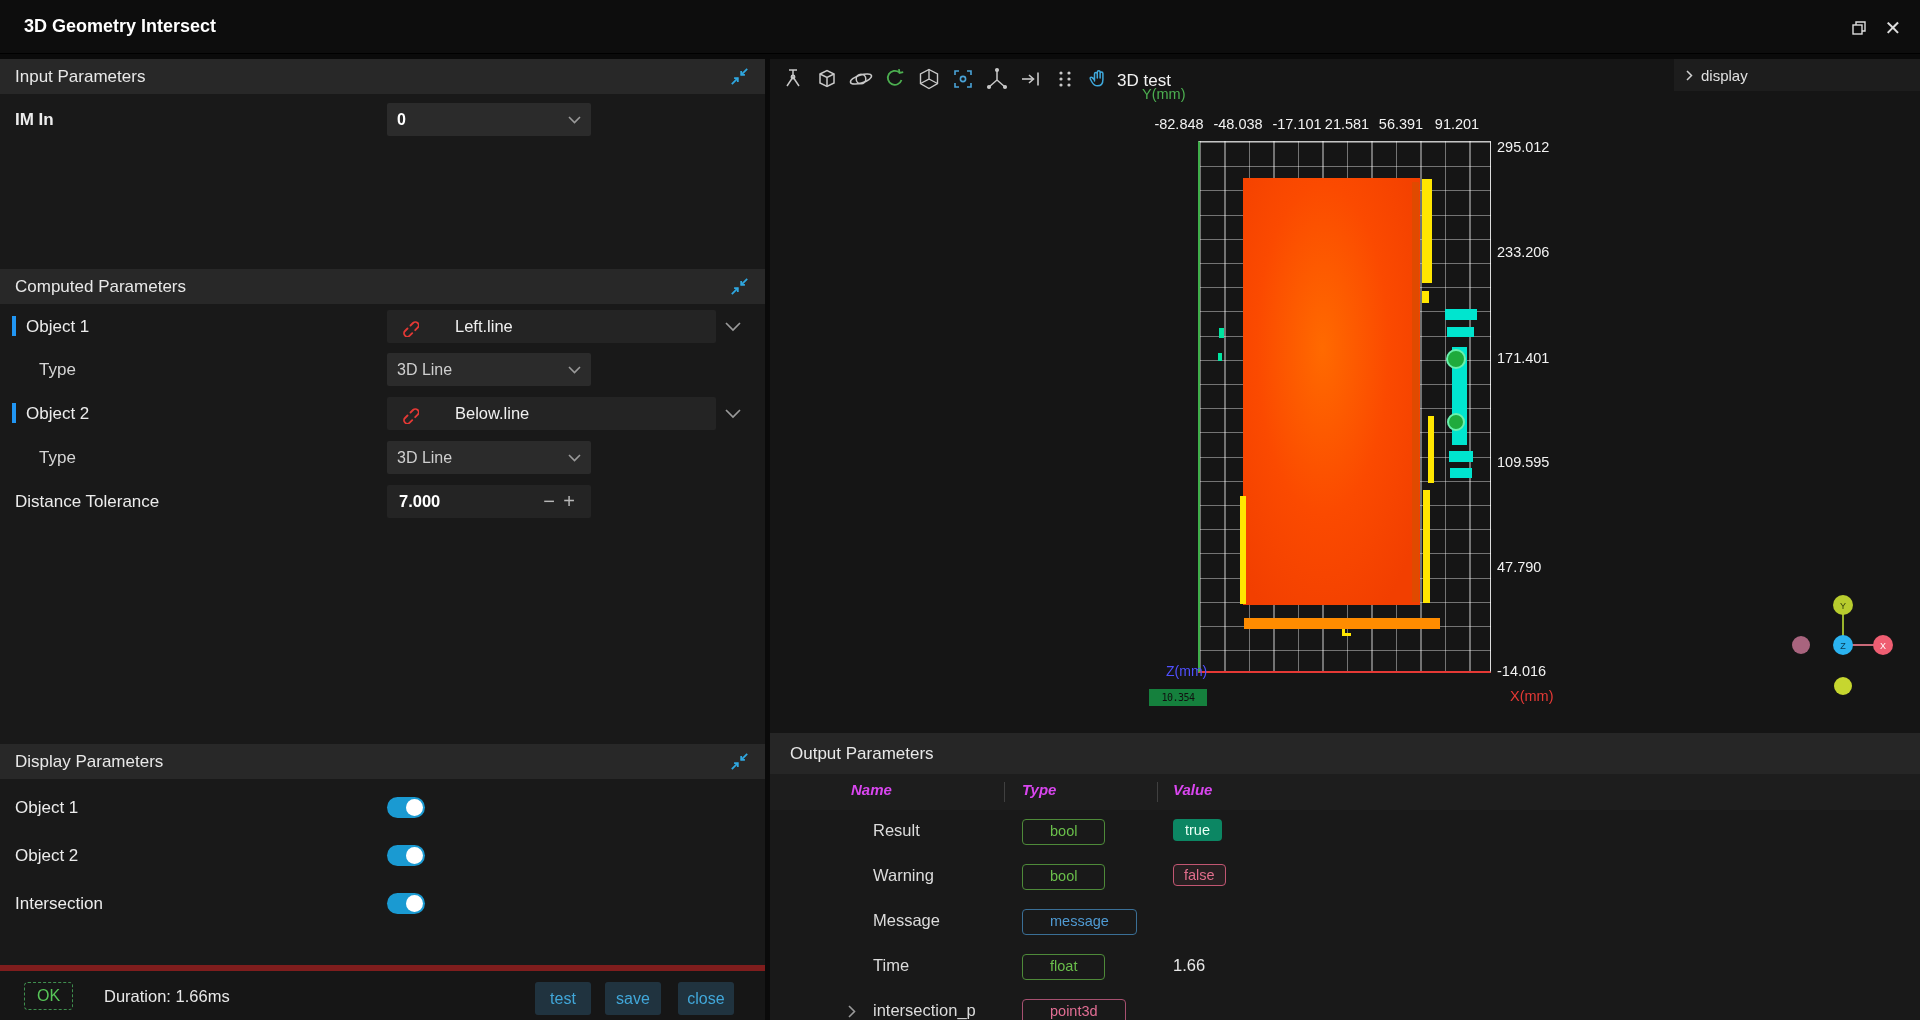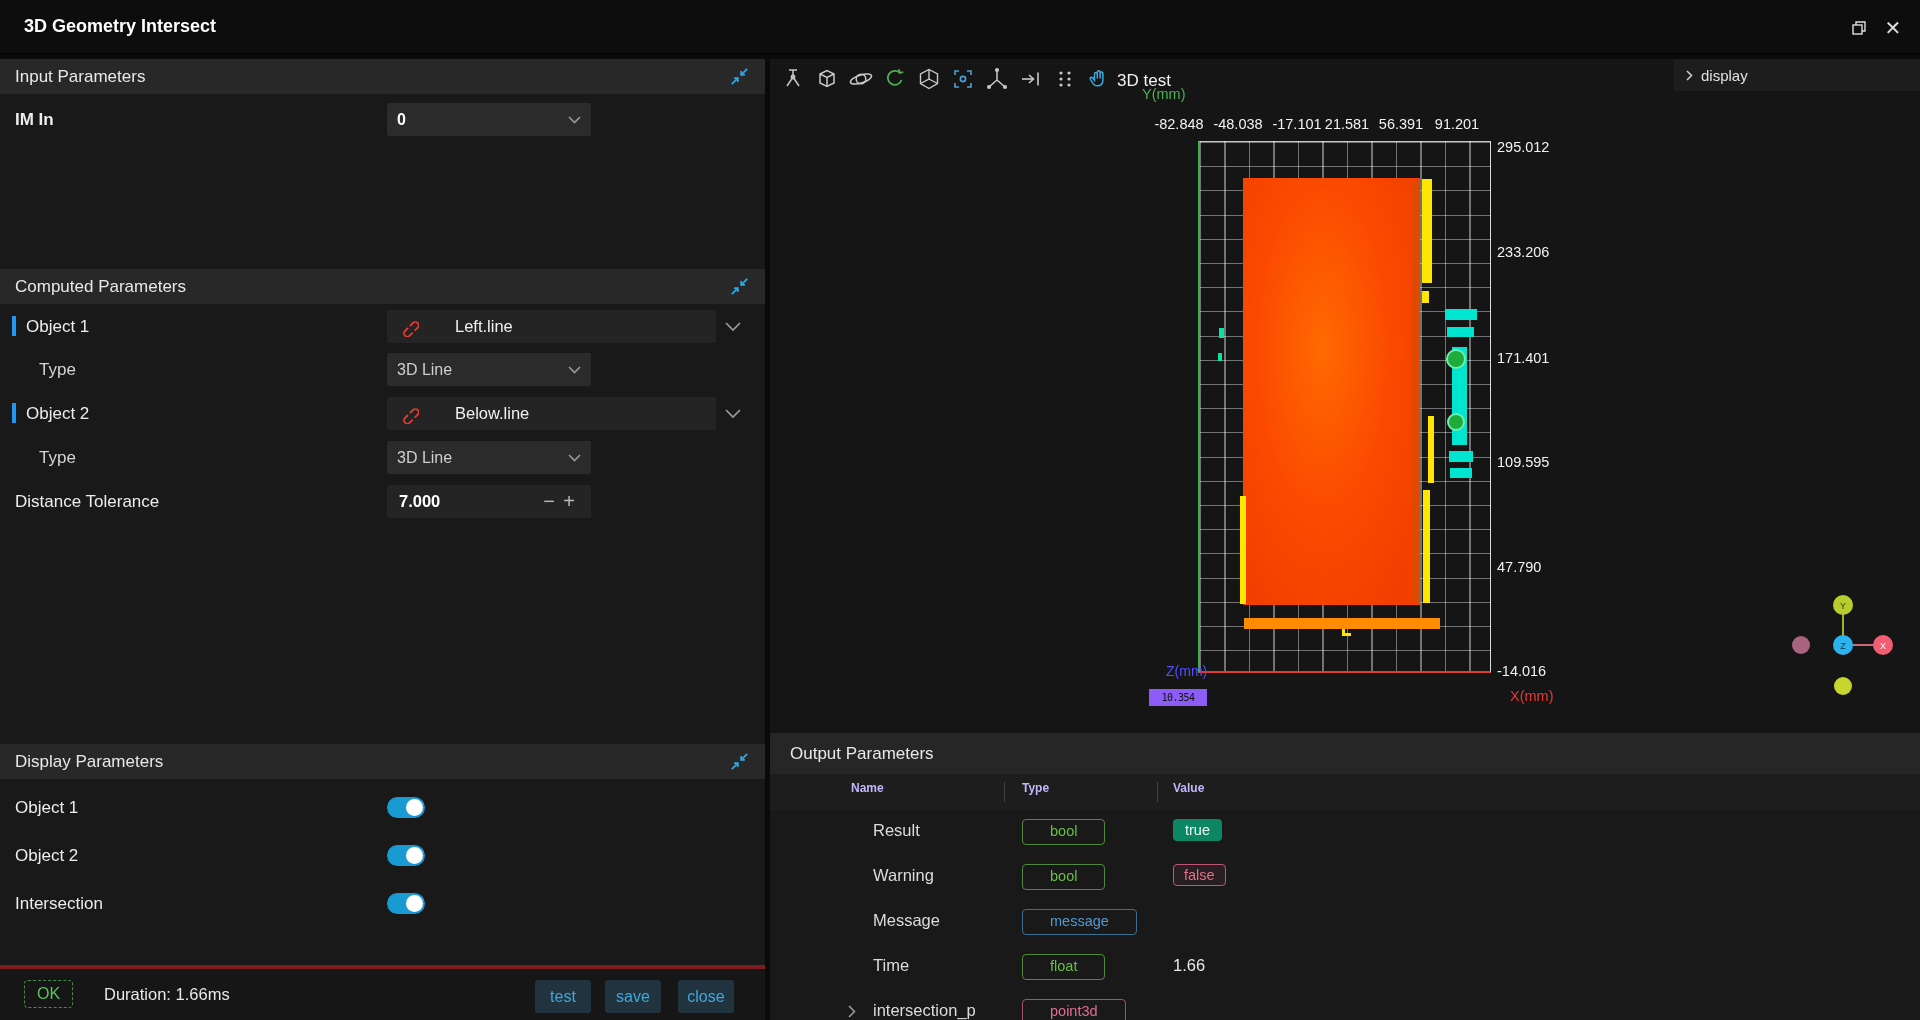--- a/index.html
+++ b/index.html
@@ -29,21 +29,21 @@
   .accentbar { position:absolute; width:4px; height:20px; background:#2196f3; }
 
   .numfield { position:absolute; height:33px; background:#242424; border-radius:2px; display:flex; align-items:center; padding:0 12px; }
   .numfield .num-text { font-size:16.5px; font-weight:700; color:#ffffff; flex:1; }
   .stepper { font-size:20px; color:#b8b8b8; width:20px; text-align:center; cursor:pointer; line-height:33px; }
 
   .toggle { position:absolute; width:38px; height:21px; border-radius:11px; background:#1a9ad2; cursor:pointer; }
   .toggle .knob { position:absolute; right:2px; top:2px; width:17px; height:17px; border-radius:50%; background:#ffffff; }
 
   
-  .statusbar { position:absolute; left:0; top:965px; width:765px; height:55px; background:#161616; border-top:4px solid #7f1d1d; }
+  .statusbar { position:absolute; left:0; top:965px; width:765px; height:55px; background:#161616; border-top:6px solid #7f1d1d; }
   .okbadge { position:absolute; left:24px; top:11px; padding:4px 12px; border:1px dashed #3f8f4f; border-radius:4px; color:#57c558; font-size:16px; }
   .duration { position:absolute; left:104px; top:16px; font-size:16.5px; color:#e8e8e8; }
   .sbtn { position:absolute; top:11px; width:56px; height:33px; background:#20333f; color:#41a7d9; font-size:16px; border:none; border-radius:3px; display:flex; align-items:center; justify-content:center; cursor:pointer; }
 
   
   .viewport { position:absolute; left:770px; top:59px; width:1150px; height:674px; background:#151515; overflow:hidden; }
   .toolbar { position:absolute; left:9px; top:6px; display:flex; gap:7px; align-items:center; }
   .tbicon { width:27px; height:27px; display:flex; align-items:center; justify-content:center; cursor:pointer; }
   .mode-label { position:absolute; left:347px; top:12px; font-size:17px; color:#f2f2f2; }
   .display-strip { position:absolute; left:904px; top:0; width:246px; height:32px; background:#1d1d1d; display:flex; align-items:center; gap:8px; padding:0 12px; cursor:pointer; }
@@ -56,30 +56,30 @@
     border-top:1px solid rgba(255,255,255,.75);
     border-right:1px solid rgba(255,255,255,.75);
     border-left:2px solid #3fae4a;
     border-bottom:2px solid #e53935; }
 
   .tick-top { position:absolute; top:57px; transform:translateX(-50%); font-size:14.5px; color:#f2f2f2; white-space:nowrap; }
   .tick-right { position:absolute; left:727px; font-size:14.5px; color:#f2f2f2; white-space:nowrap; }
   .axis-y { position:absolute; left:372px; top:27px; font-size:14.5px; color:#4caf50; }
   .axis-x { position:absolute; left:740px; top:629px; font-size:14.5px; color:#e53935; }
   .axis-z { position:absolute; left:396px; top:604px; font-size:14px; color:#5050ff; }
-  .readout { position:absolute; left:379px; top:630px; width:58px; height:17px; background:#8b5cf6; color:#111111; font-family:"DejaVu Sans Mono", monospace; font-size:10px; text-align:center; line-height:17px; letter-spacing:-0.5px; overflow:hidden; }
+  .readout { position:absolute; left:379px; top:630px; width:58px; height:17px; background:#15803d; color:#111111; font-family:"DejaVu Sans Mono", monospace; font-size:10px; text-align:center; line-height:17px; letter-spacing:-0.5px; overflow:hidden; }
 
   .hm { position:absolute; }
 
   
   .outpanel { position:absolute; left:770px; top:733px; width:1150px; height:287px; background:#191919; }
   .outhdr { position:absolute; left:0; top:0; width:1150px; height:41px; background:#262626; display:flex; align-items:center; padding:0 20px; }
   .outhdr span { font-size:17px; color:#e8e8e8; }
   .tablehead { position:absolute; left:0; top:41px; width:1150px; height:36px; background:#1d1d1d; }
-  .tablehead .col { position:absolute; top:7px; font-size:12px; font-weight:700; color:#c4b5fd; }
+  .tablehead .col { position:absolute; top:7px; font-size:15px; font-weight:700; color:#d946ef;font-style:italic; }
   .coldiv { position:absolute; top:8px; width:1px; height:20px; background:#404040; }
   .trow { position:absolute; left:0; width:1150px; height:45px; background:#191919; }
   .trow .cell-name { position:absolute; left:103px; top:11px; font-size:16.5px; color:#dcdcdc; }
   .badge { position:absolute; left:252px; top:9px; display:inline-block; border:1px solid; border-radius:4px; padding:2px 27px; font-size:14.5px; line-height:1.35; background:transparent; }
   .b-green { color:#6abf4b; border-color:#4e8a39; }
   .b-blue  { color:#4f9ad2; border-color:#3a6f96; }
   .b-pink  { color:#e26e94; border-color:#a65070; }
   .v-true  { position:absolute; left:403px; top:9px; background:#0c8663; color:#eafff5; border-radius:4px; padding:3px 12px; font-size:14.5px; }
   .v-false { position:absolute; left:403px; top:9px; border:1px solid #c25672; color:#e26e8c; border-radius:4px; padding:2px 10px; font-size:14.5px; background:rgba(226,110,140,0.07); }
   .v-plain { position:absolute; left:403px; top:11px; font-size:16.5px; color:#e8e8e8; }

